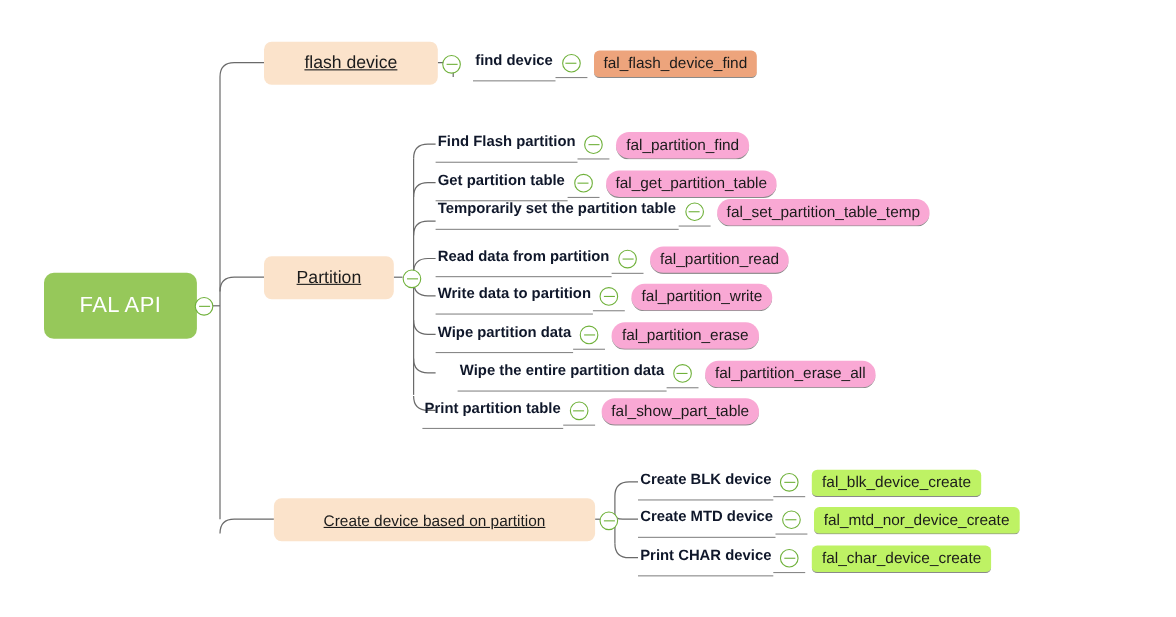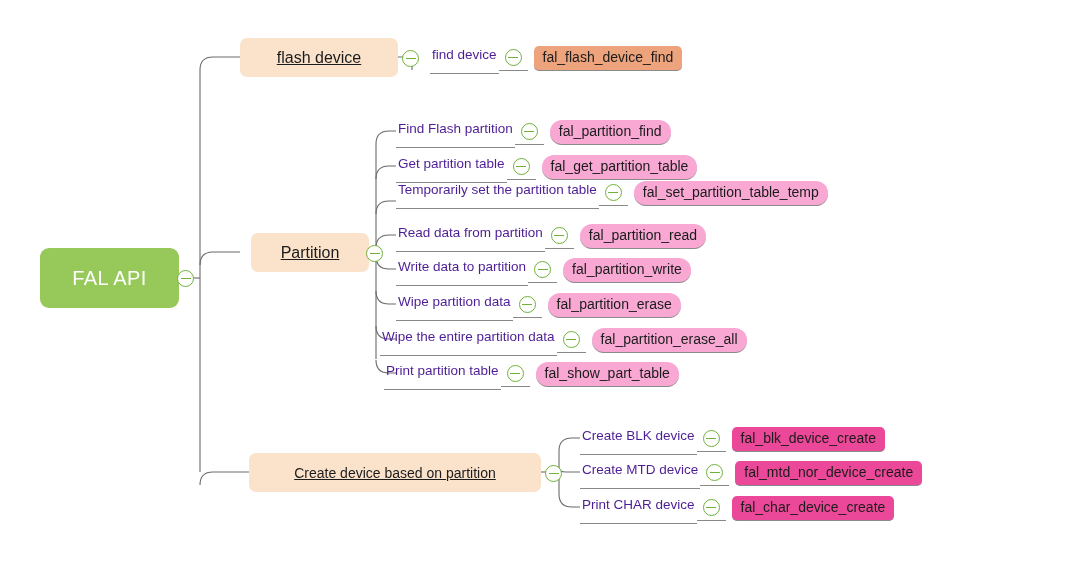--- a/index.html
+++ b/index.html
@@ -59,27 +59,28 @@
   
   .leaf {
     position: absolute;
     display: flex;
     align-items: center;
     white-space: nowrap;
     height: 26px;
   }
   .leaf-label {
     font-size: 13.5px;
-    color: #4c1d95;
+    color: #0f172a;
     padding: 0 2px 6px 2px;
     border-bottom: 1px solid #888888;
     line-height: 22px;
     height: 24px;
     display: inline-flex;
     align-items: center;
+    font-weight: bold;
   }
   .leaf .toggle-wrap {
     border-bottom: 1px solid #888888;
     height: 24px;
     display: inline-flex;
     align-items: center;
     padding: 0 6px;
   }
   .badge {
     font-size: 14px;
@@ -88,21 +89,21 @@
     padding: 3px 9px 4px 9px;
     margin-left: 6px;
     border-bottom: 1px solid rgba(0,0,0,0);
     line-height: 17px;
   }
   .badge-underline {
     border-bottom: 1px solid #8a8a8a;
   }
   .badge.orange { background: #EDA47C; }
   .badge.pink   { background: #f9a8d4; border-radius: 12px; }
-  .badge.green  { background: #ec4899; }
+  .badge.green  { background: #bef264; }
 
   
   .toggle {
     display: inline-block;
     width: 15px;
     height: 15px;
     border-radius: 50%;
     border: 1.4px solid #6FB13A;
     background: #ffffff;
     position: relative;
@@ -172,21 +173,21 @@
   <span class="toggle standalone" style="left:402px; top:50px;"></span>
 
   <div class="leaf" style="left:430px; top:45px;">
     <span class="leaf-label">find device</span>
     <span class="toggle-wrap">
       <span class="toggle"></span>
     </span>
     <span class="badge orange badge-underline">fal_flash_device_find</span>
   </div>
 
-  <div class="node branch-node" style="left:251px; top:233px; width:118px; height:39px;">
+  <div class="node branch-node" style="left:240px; top:233px; width:118px; height:39px;">
     <span>Partition</span>
   </div>
   <span class="toggle standalone" style="left:366px; top:245px;"></span>
 
   <div class="leaf" style="left:396px; top:119px;">
     <span class="leaf-label">Find Flash partition</span>
     <span class="toggle-wrap">
       <span class="toggle"></span>
     </span>
     <span class="badge pink badge-underline">fal_partition_find</span>
@@ -225,21 +226,21 @@
   </div>
 
   <div class="leaf" style="left:396px; top:292px;">
     <span class="leaf-label">Wipe partition data</span>
     <span class="toggle-wrap">
       <span class="toggle"></span>
     </span>
     <span class="badge pink badge-underline">fal_partition_erase</span>
   </div>
 
-  <div class="leaf" style="left:380px; top:327px;">
+  <div class="leaf" style="left:416px; top:327px;">
     <span class="leaf-label">Wipe the entire partition data</span>
     <span class="toggle-wrap">
       <span class="toggle"></span>
     </span>
     <span class="badge pink badge-underline">fal_partition_erase_all</span>
   </div>
 
   <div class="leaf" style="left:384px; top:361px;">
     <span class="leaf-label">Print partition table</span>
     <span class="toggle-wrap">

